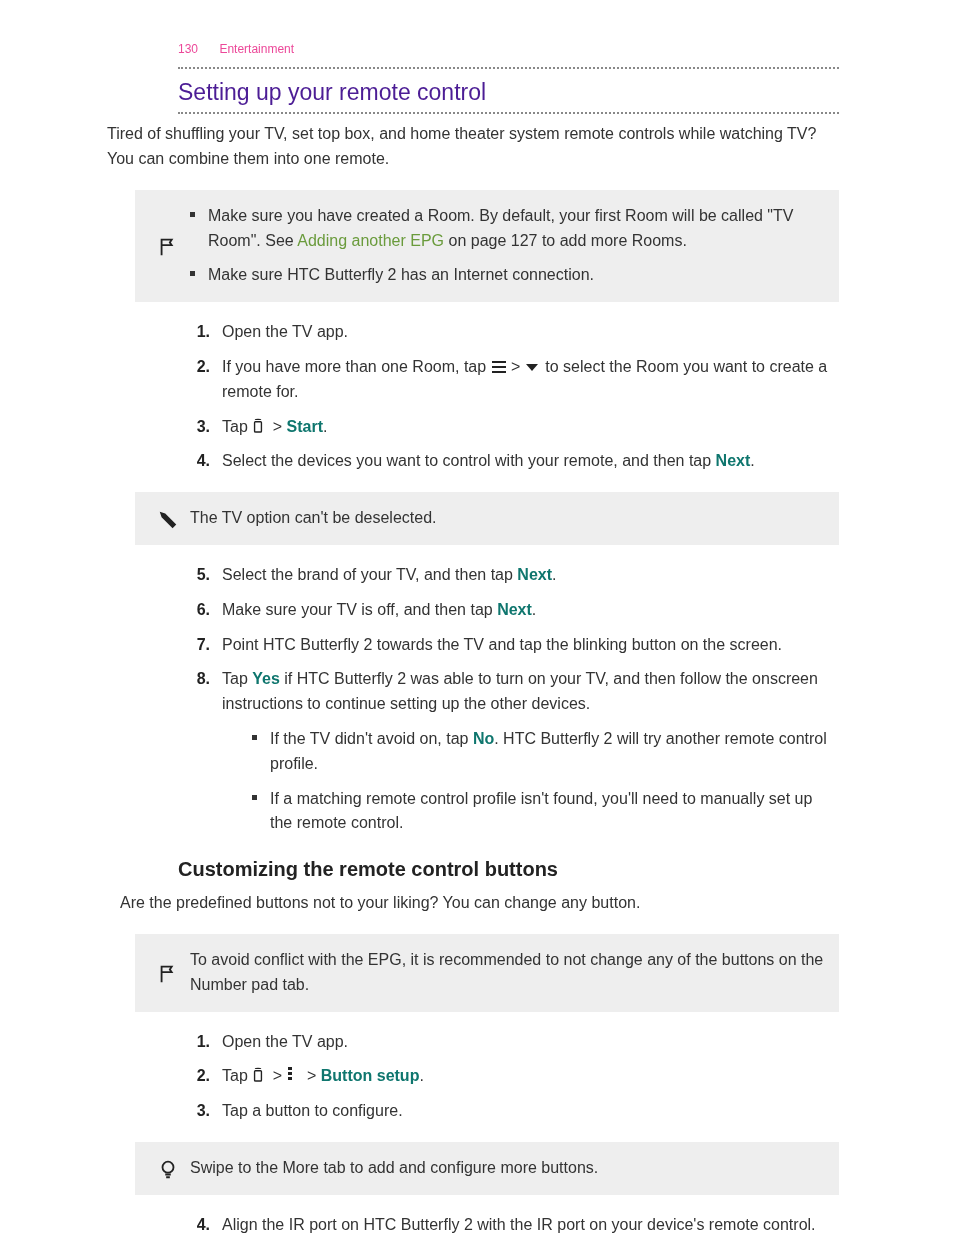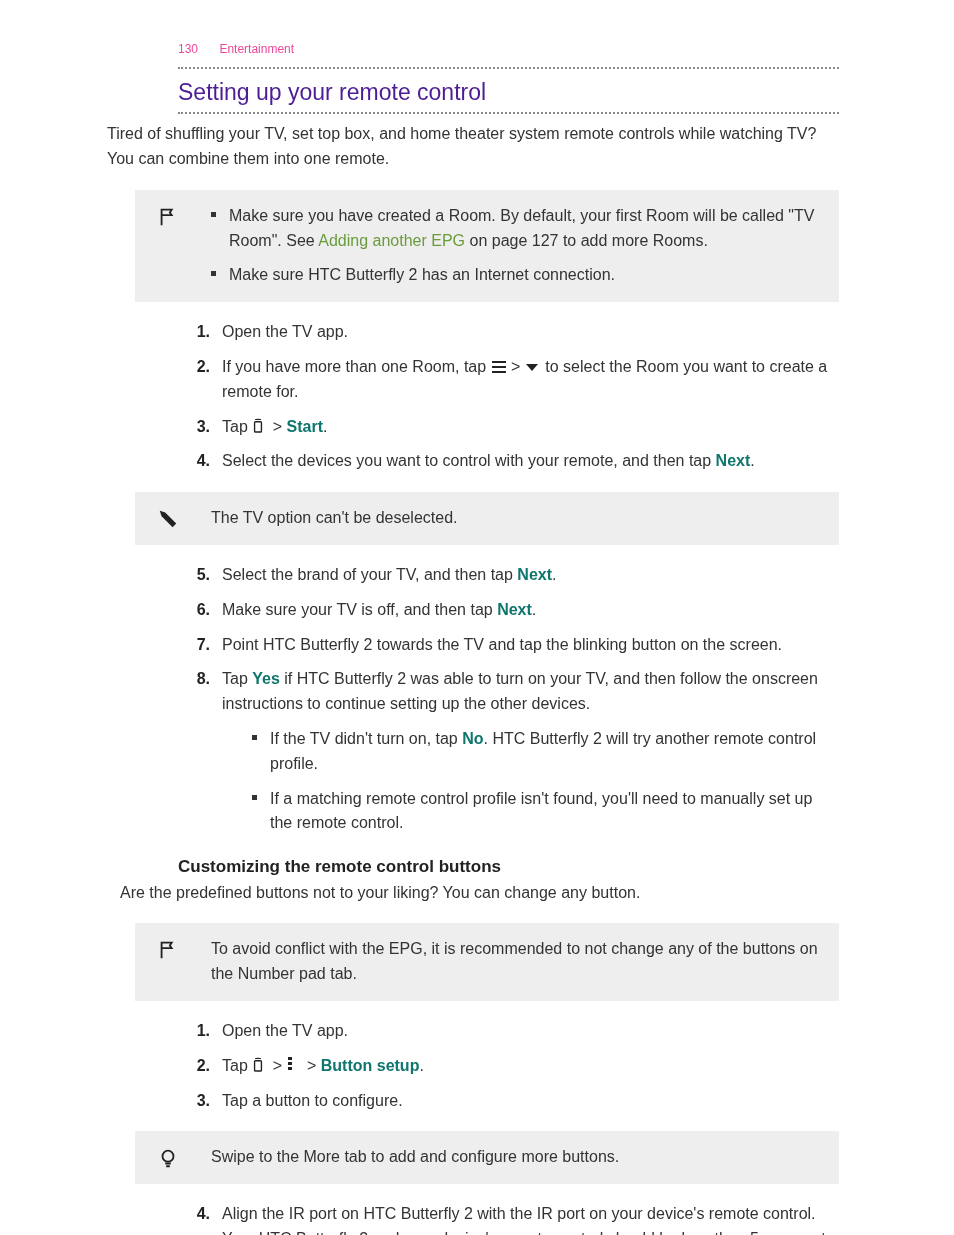--- a/index.html
+++ b/index.html
@@ -36,21 +36,22 @@
   }
   .intro {
     margin: 8px 115px 18px 107px;
   }
   .callout {
     background: #eee;
     margin: 0 115px 18px 135px;
     padding: 14px 10px 14px 20px;
     position: relative;
     display: flex;
-    gap: 30px;
+    gap: 9px;
+    align-items: center;
   }
   .callout .icon-slot {
     flex: 0 0 26px;
     display: flex;
     align-items: flex-start;
     justify-content: center;
     padding-top: 2px;
   }
   .callout .body {
     flex: 1;
@@ -96,22 +97,22 @@
   }
   ol.steps ul.square {
     margin-top: 10px;
     margin-left: 30px;
   }
   .link { color: #6a9b3c; }
   .strong { font-weight: 700; color:#0f766e; }
   .subhead {
     font-weight: 700;
     color: #222;
-    margin: 18px 115px 0 178px;
-    font-size: 17px;
+    margin: 18px 115px 6px 178px;
+    font-size: 20px;
   }
   .para {
     margin: 0 115px 18px 120px;
   }
   
   .inline-icon {
     display: inline-block;
     vertical-align: -2px;
     width: 16px;
     height: 14px;
@@ -200,21 +201,21 @@
       <span>Select the brand of your TV, and then tap </span><span class="strong">Next</span><span>.</span>
     </li>
     <li><span class="num">6.</span>
       <span>Make sure your TV is off, and then tap </span><span class="strong">Next</span><span>.</span>
     </li>
     <li><span class="num">7.</span><span>Point HTC Butterfly 2 towards the TV and tap the blinking button on the screen.</span></li>
     <li><span class="num">8.</span>
       <span>Tap </span><span class="strong">Yes</span><span> if HTC Butterfly 2 was able to turn on your TV, and then follow the onscreen instructions to continue setting up the other devices.</span>
       <ul class="square">
         <li>
-          <span>If the TV didn't turn on, tap </span><span class="strong">No</span><span>. HTC Butterfly 2 will try another remote control profile.</span>
+          <span>If the TV didn't avoid on, tap </span><span class="strong">No</span><span>. HTC Butterfly 2 will try another remote control profile.</span>
         </li>
         <li><span>If a matching remote control profile isn't found, you'll need to manually set up the remote control.</span></li>
       </ul>
     </li>
   </ol>
 
   <div class="subhead">Customizing the remote control buttons</div>
   <div class="para">Are the predefined buttons not to your liking? You can change any button.</div>
 
   <div class="callout">

